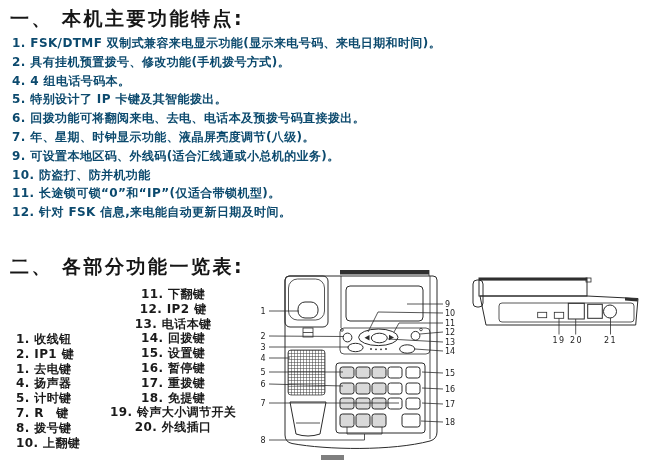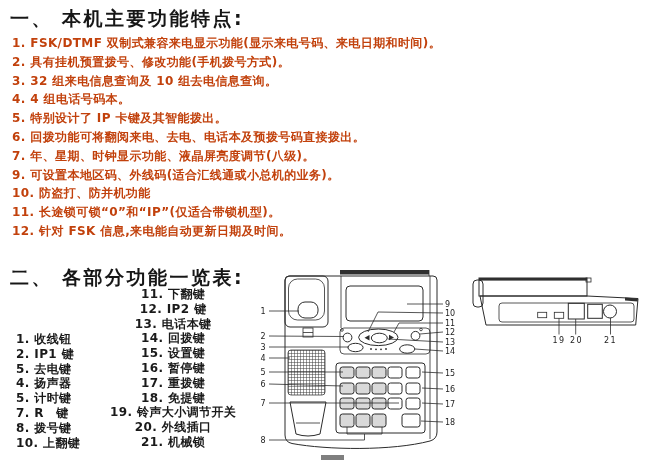--- a/index.html
+++ b/index.html
@@ -1,77 +1,75 @@
 <!DOCTYPE html>
 <html><head>
 <meta charset="utf-8">
 <style>
   html,body{margin:0;padding:0;background:#fff;}
   .page{position:relative;width:654px;height:463px;background:#ffffff;overflow:hidden;
         font-family:"DejaVu Sans",sans-serif;color:#1c1c1c;}
   .heading{position:absolute;left:10px;font-size:19px;font-weight:700;
            letter-spacing:2.5px;white-space:nowrap;color:#161616;}
   .feature-list{position:absolute;left:12px;top:34px;font-size:12px;font-weight:600;
-                letter-spacing:.4px;color:#c2410c;}
+                letter-spacing:.4px;color:#0c4a6e;}
   .feature-list div{height:18.8px;line-height:18.8px;white-space:nowrap;}
   .parts-col{position:absolute;top:287px;font-size:12px;font-weight:600;
              letter-spacing:.4px;color:#1a1a1a;}
   .parts-col div{height:14.8px;line-height:14.8px;white-space:nowrap;}
   svg{position:absolute;overflow:visible;}
   .ln{stroke:#2b2b2b;stroke-width:1;fill:none;}
   .ln-thin{stroke:#2b2b2b;stroke-width:.8;fill:none;}
   .callout-num{font-size:8px;fill:#222;font-family:"DejaVu Sans",sans-serif;}
   .footer-bar{position:absolute;left:321px;top:455px;width:23px;height:5px;background:#7f7f7f;}
 </style>
 </head>
 <body>
 
 <div class="page">
 
   <div class="heading" style="top:6px;">一、 本机主要功能特点:</div>
 
   <div class="feature-list">
     <div>1. FSK/DTMF 双制式兼容来电显示功能(显示来电号码、来电日期和时间)。</div>
     <div>2. 具有挂机预置拨号、修改功能(手机拨号方式)。</div>
-    <div>3. 32 组来电信息查询及 10 组去电信息查询。</div>
     <div>4. 4 组电话号码本。</div>
     <div>5. 特别设计了 IP 卡键及其智能拨出。</div>
     <div>6. 回拨功能可将翻阅来电、去电、电话本及预拨号码直接拨出。</div>
     <div>7. 年、星期、时钟显示功能、液晶屏亮度调节(八级)。</div>
     <div>9. 可设置本地区码、外线码(适合汇线通或小总机的业务)。</div>
     <div>10. 防盗打、防并机功能</div>
     <div>11. 长途锁可锁“0”和“IP”(仅适合带锁机型)。</div>
     <div>12. 针对 FSK 信息,来电能自动更新日期及时间。</div>
   </div>
 
-  <div class="heading" style="top:254px;margin-top:11px;">二、 各部分功能一览表:</div>
+  <div class="heading" style="top:254px;">二、 各部分功能一览表:</div>
 
   <div class="parts-col" style="left:16px;margin-top:45px;">
     <div>1. 收线钮</div>
     <div>2. IP1 键</div>
-    <div>5. 去电键</div>
+    <div>1. 去电键</div>
     <div>4. 扬声器</div>
     <div>5. 计时键</div>
     <div>7. R　键</div>
     <div>8. 拨号键</div>
     <div>10. 上翻键</div>
   </div>
 
   <div class="parts-col" style="left:110px;text-align:center;">
     <div>11. 下翻键</div>
     <div>12. IP2 键</div>
     <div>13. 电话本键</div>
     <div>14. 回拨键</div>
     <div>15. 设置键</div>
     <div>16. 暂停键</div>
     <div>17. 重拨键</div>
     <div>18. 免提键</div>
     <div>19. 铃声大小调节开关</div>
     <div>20. 外线插口</div>
-    <div>21. 机械锁</div>
   </div>
 
   <svg style="left:252px;top:266px;" width="210" height="196" viewBox="0 0 210 196">
     <defs>
       <pattern id="hatch" width="3" height="3" patternUnits="userSpaceOnUse">
         <path d="M0,0 H3 M0,0 V3" stroke="#3a3a3a" stroke-width="1" fill="none"></path>
       </pattern>
     </defs>
 
     <path class="ln" d="M33,14 Q33,10 37,10 L181,10 Q185,10 185,14 L185,166 Q185,173 178,175 C140,185 75,184 40,177.5 Q33,176 33,169 Z"></path>

